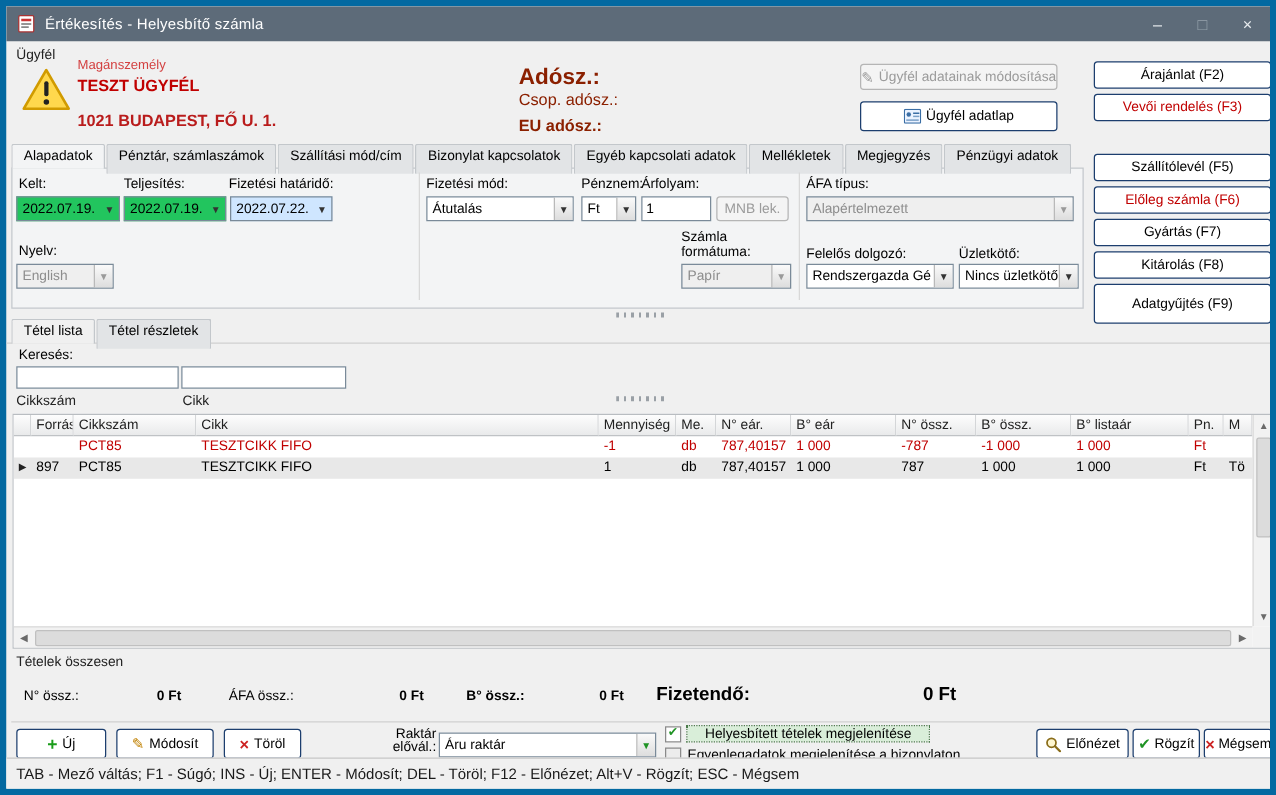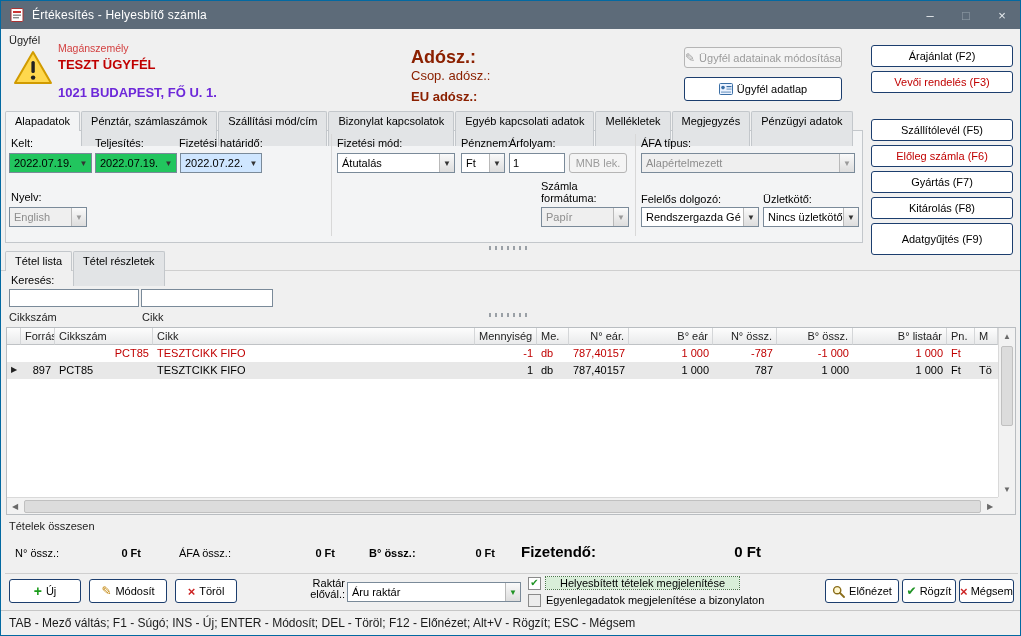--- a/index.html
+++ b/index.html
@@ -1,19 +1,19 @@
 <!DOCTYPE html>
 <html><head>
 <meta charset="utf-8">
 <style>
   *{box-sizing:border-box;margin:0;padding:0}
   html,body{width:1021px;height:636px}
   body{font-family:"Liberation Sans",sans-serif;background:#fff}
   .window{position:absolute;left:0;top:0;width:1021px;height:636px;background:#f0f0f0;
-          border:1px solid #0369a1;overflow:hidden;font-size:11px;color:#000}
+          border:5px solid #0369a1;overflow:hidden;font-size:11px;color:#000}
   .abs{position:absolute}
   
   .titlebar{position:absolute;left:0;top:0;width:100%;height:28px;background:#5d6b79;
             display:flex;align-items:center;padding-left:8px;color:#fff}
   .titlebar .title{font-size:12px;margin-left:7px;letter-spacing:.2px}
   .winbtns{position:absolute;right:0;top:0;height:28px;display:flex}
   .winbtn{width:36px;height:28px;display:flex;align-items:center;justify-content:center;
           font-size:13px;color:#e8ecef}
   .winbtn.dim{color:#97a3ad}
   
@@ -32,40 +32,40 @@
   .combo.yellow{background:#22c55e}
   .combo.blue{background:#cfe6ff}
   .combo.yellow .combo-arrow,.combo.blue .combo-arrow{background:transparent;border-left:none}
   .combo.disabled{background:#efefef;color:#8d8d8d}
   .combo.disabled .combo-arrow{color:#9a9a9a}
   .tinput{position:absolute;height:20px;background:#fff;border:1px solid #7a8a99;
           font-size:11px;padding:0 3px;font-family:"Liberation Sans",sans-serif}
   
   .tabstrip{position:absolute;display:flex;z-index:3}
   .tab{padding:3px 9px 2px;border:1px solid #c3c7cb;border-bottom:none;background:#e2e4e6;
-       margin-right:1px;border-radius:2px 2px 0 0;height:35px;white-space:nowrap}
+       margin-right:1px;border-radius:2px 2px 0 0;height:24px;white-space:nowrap}
   .tab.selected{background:#f3f4f5;height:20px;position:relative;z-index:4}
   .dtab.selected{background:#f0f0f0}
   .tabpanel{position:absolute;left:4px;top:129px;width:858px;height:113px;
             background:#f3f4f5;border:1px solid #c3c7cb;z-index:2}
   .vdiv{position:absolute;width:1px;background:#d8d8d8;z-index:3}
   .hline{position:absolute;left:0;width:1021px;height:1px;background:#cfcfcf}
   .dots{position:absolute;width:42px;height:4px;
         background:repeating-linear-gradient(90deg,#9aa0a6 0 2px,transparent 2px 6px)}
   
   .grid{position:absolute;left:5px;top:326px;width:1010px;height:188px;background:#fff;
         border:1px solid #b9bdc1}
   .grid-inner{position:absolute;left:0;top:0;right:17px;bottom:17px;overflow:hidden;background:#fff}
   .grow{display:flex;height:17px}
   .gcell{padding:1px 4px;white-space:nowrap;overflow:hidden;font-size:11px;line-height:14px}
   .ghead .gcell{background:linear-gradient(#fdfdfd,#e9eaeb);border-right:1px solid #d4d6d8;
                 border-bottom:1px solid #bfc2c5;color:#222}
   .grow.sel{background:#e8e8e8}
   .grow.neg{color:#c00000}
-  .ar{text-align:right}
+  .ar{}
   .w0{width:14px}.w1{width:34px}.w2{width:98px}.w3{width:322px}.w4{width:62px}.w5{width:32px}
   .w6{width:60px}.w7{width:84px}.w8{width:64px}.w9{width:76px}.w10{width:94px}.w11{width:28px}
   .w12{flex:1}
   .vscroll{position:absolute;right:0;top:0;width:17px;bottom:17px;background:#f2f2f2;
            border-left:1px solid #d9d9d9}
   .hscroll{position:absolute;left:0;bottom:0;right:17px;height:17px;background:#f2f2f2;
            border-top:1px solid #d9d9d9;display:flex;align-items:center}
   .sarrow{width:16px;height:16px;display:flex;align-items:center;justify-content:center;
           font-size:8px;color:#6a6a6a;flex:0 0 auto}
   .vthumb{position:absolute;left:2px;right:2px;top:18px;height:80px;background:#dcdcdc;
@@ -119,21 +119,21 @@
   <span class="lbl" style="left:8px;top:33px;color:#222">Ügyfél</span>
   <span class="abs" style="left:12px;top:49px">
     <svg width="40" height="36" viewBox="0 0 40 36">
         <path d="M20 2 L38 33 L2 33 Z" fill="#ffd84d" stroke="#d19b00" stroke-width="2" stroke-linejoin="round"></path>
         <rect x="18.4" y="11" width="3.4" height="12" rx="1.6" fill="#222"></rect>
         <circle cx="20.1" cy="27.6" r="2.2" fill="#222"></circle>
       </svg>
   </span>
   <span class="lbl" style="left:57px;top:41px;color:#d34040;font-size:10.5px">Magánszemély</span>
   <span class="lbl" style="left:57px;top:56px;color:#c00000;font-size:13px;font-weight:bold">TESZT ÜGYFÉL</span>
-  <span class="lbl" style="left:57px;top:84px;color:#6d28d9;font-size:13px;font-weight:bold">1021 BUDAPEST, FŐ U. 1.</span>
+  <span class="lbl" style="left:57px;top:84px;color:#b91c1c;font-size:13px;font-weight:bold">1021 BUDAPEST, FŐ U. 1.</span>
 
   <span class="lbl" style="left:410px;top:46px;color:#8b2000;font-size:18px;font-weight:bold">Adósz.:</span>
   <span class="lbl" style="left:410px;top:67px;color:#8b2000;font-size:13px;font-weight:normal">Csop. adósz.:</span>
   <span class="lbl" style="left:410px;top:88px;color:#8b2000;font-size:13px;font-weight:bold">EU adósz.:</span>
 
   <div class="btn disabled" style="left:683px;top:46px;width:158px;height:21px">
     <span class="icon-glyph pencil-ic gray">✎</span>
     <span class="btxt">Ügyfél adatainak módosítása</span>
   </div>
   <div class="btn" style="left:683px;top:76px;width:158px;height:24px">

